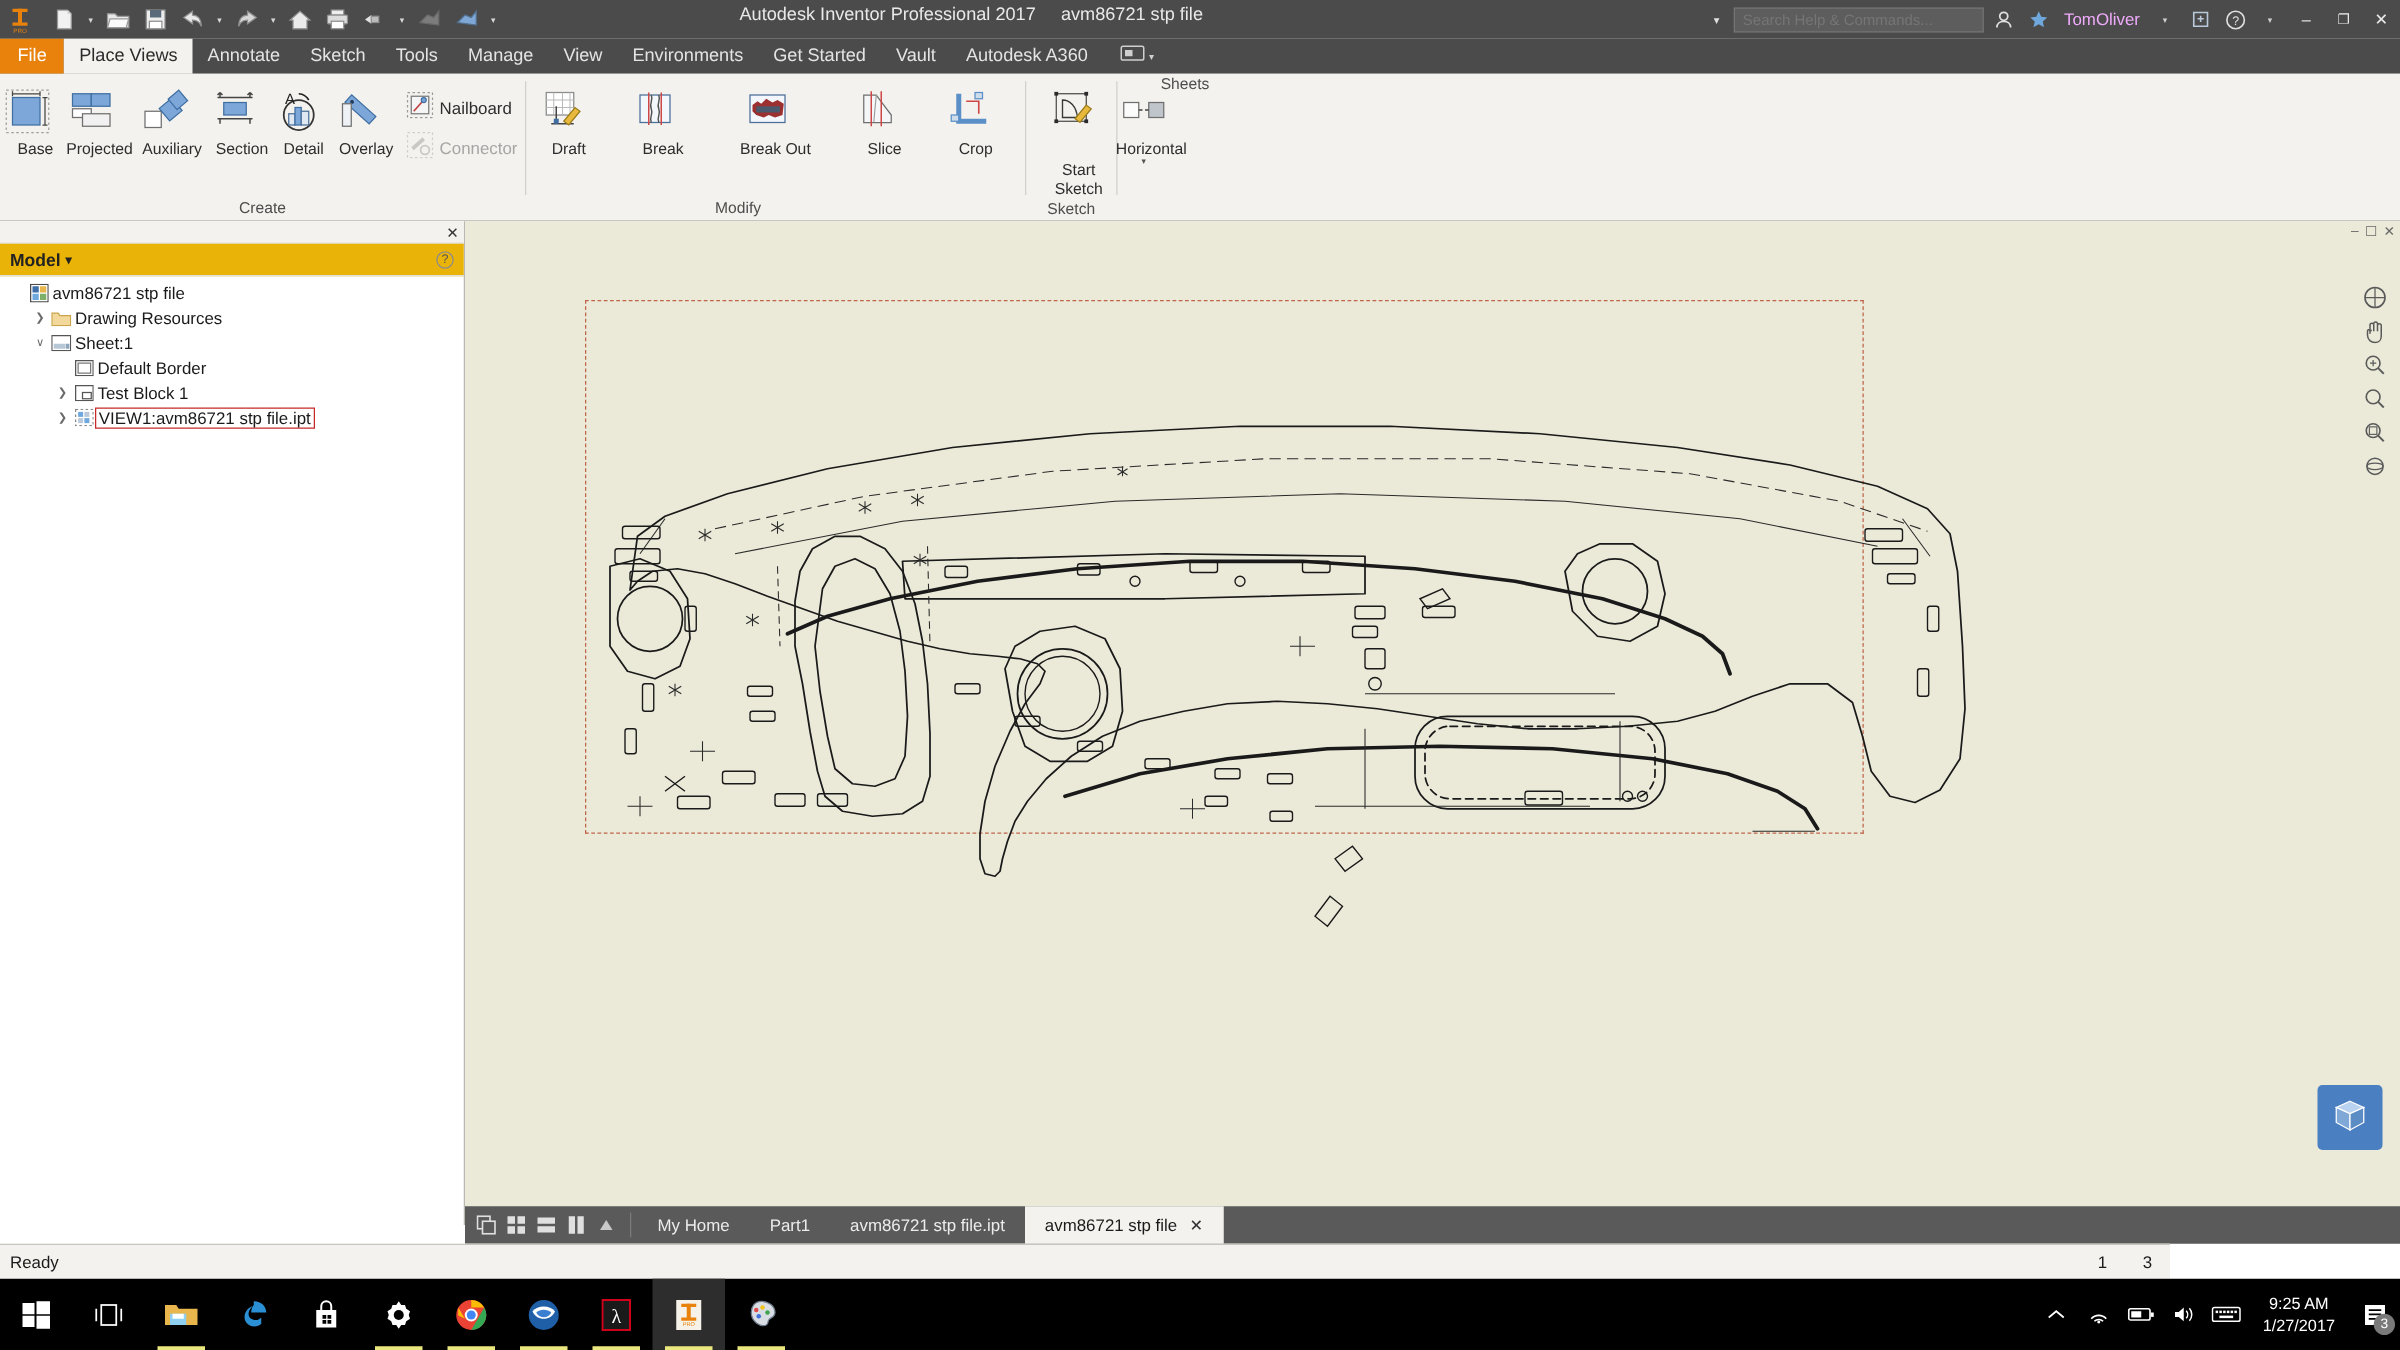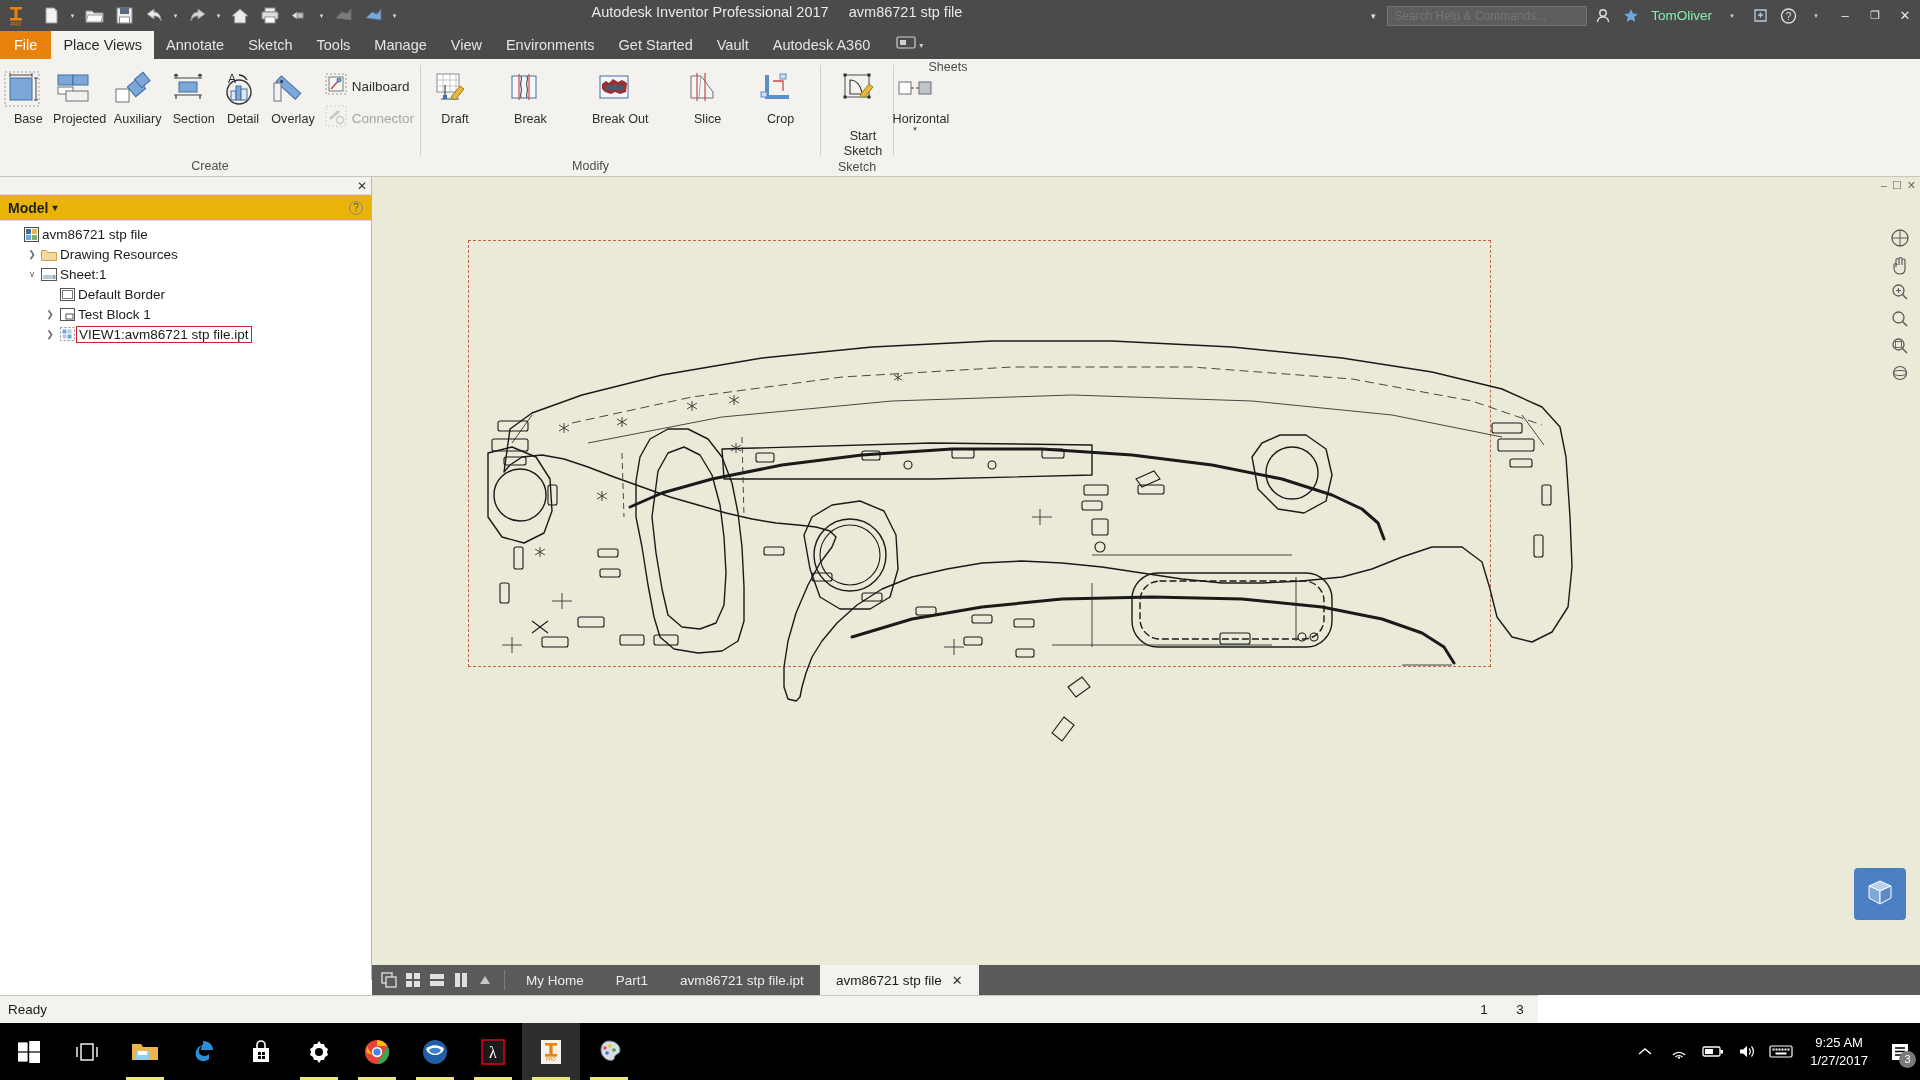--- a/index.html
+++ b/index.html
@@ -43,21 +43,21 @@
     background: #5d5d5d; border: 1px solid #737373;
     color: #b9b9b9; font-size: 12px;
     padding: 0 6px; line-height: 18px;
     margin-right: 2px;
   }
   .tr-icon {
     width: 28px; height: 31px;
     display: flex; align-items: center; justify-content: center;
     color: #e0e0e0; font-size: 14px;
   }
-  .user-name { color: #86efac; font-size: 13.5px; padding: 0 6px; }
+  .user-name { color: #f0abfc; font-size: 13.5px; padding: 0 6px; }
   .win-btn {
     width: 30px; height: 31px;
     display: flex; align-items: center; justify-content: center;
     color: #e9e9e9; font-size: 13px;
   }
   .mini-caret { font-size: 7px; color: #cfcfcf; }
 
   
   .ribbon-tabs {
     position: absolute; top: 31px; left: 0;
@@ -199,21 +199,21 @@
     display: flex; align-items: center;
     padding: 0 16px; font-size: 13.5px; color: #ececec;
     white-space: nowrap;
   }
   .doctab.active { background: #f3f2ee; color: #1a1a1a; }
   .dt-close { margin-left: 10px; font-size: 13px; color: #333; }
 
   
   .statusbar {
     position: absolute; left: 0; top: 995px;
-    width: 1538px; height: 28px;
+    width: 1736px; height: 28px;
     background: #f3f2ee;
     border-top: 1px solid #c7c5bf;
     display: flex; align-items: center;
   }
   .status-text { font-size: 13.5px; color: #1a1a1a; padding-left: 8px; }
   .status-right { margin-left: auto; display: flex; align-items: center; }
   .status-num { font-size: 13.5px; color: #1a1a1a; width: 36px; text-align: center; }
 
   
   .taskbar {

